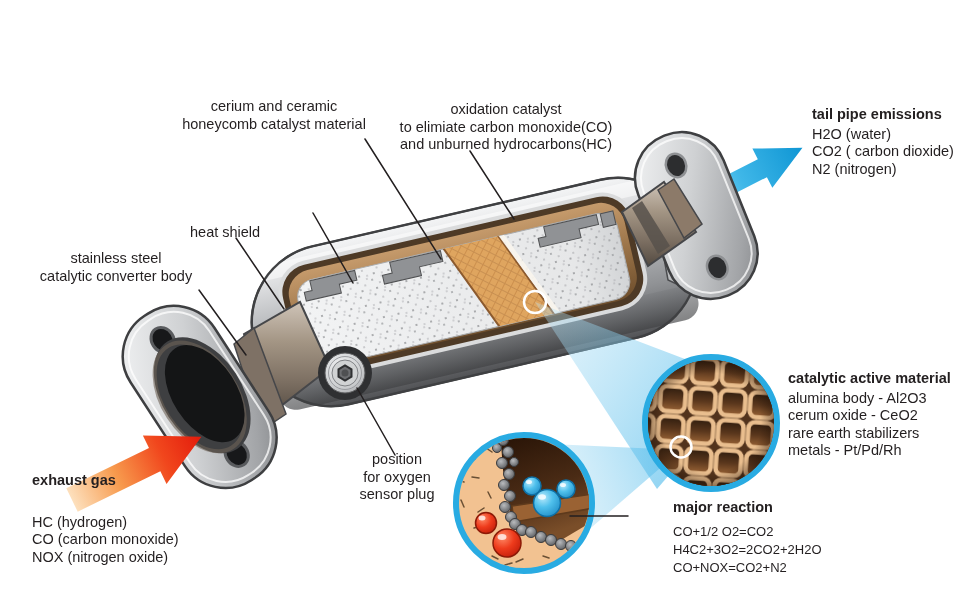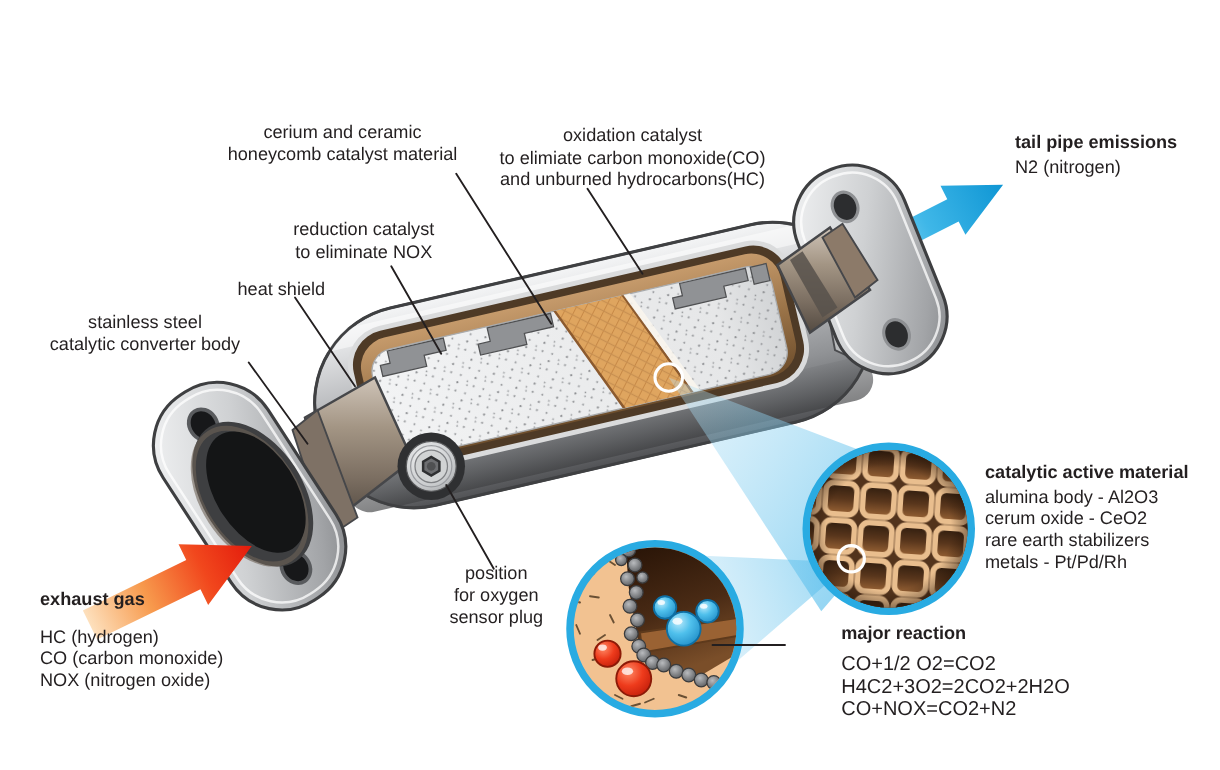--- a/index.html
+++ b/index.html
@@ -5,22 +5,22 @@
   html,body{margin:0;padding:0;background:#fff;}
   #stage{position:relative;width:976px;height:604px;background:#ffffff;overflow:hidden;
          font-family:"Liberation Sans", sans-serif;color:#231F20;}
   #art{position:absolute;left:0;top:0;}
   .label{position:absolute;font-size:14.5px;line-height:17.5px;color:#231F20;z-index:2;}
   .label span{display:block;}
   .center{text-align:center;}
   .bold{font-weight:bold;}
   .mb2{margin-bottom:2px;}
   .mb6{margin-bottom:6px;}
-  .mb8{margin-bottom:12px;}
-  .eq{font-size:16px;line-height:18px;}
+  .mb8{margin-bottom:24px;}
+  .eq{font-size:13px;line-height:18px;}
   .nowrap{white-space:nowrap;}
 </style>
 </head>
 <body>
 
 <div id="stage">
 
 <svg id="art" width="976" height="616" viewBox="0 0 976 616">
   <defs>
     <linearGradient id="shellGrad" x1="0" y1="0" x2="0" y2="1">
@@ -298,27 +298,25 @@
   </div>
 
   <div class="label center" style="left:390px;top:101px;width:232px;">
     <span>oxidation catalyst</span>
     <span>to elimiate carbon monoxide(CO)</span>
     <span>and unburned hydrocarbons(HC)</span>
   </div>
 
   <div class="label" style="left:812px;top:106px;width:160px;">
     <span class="bold mb2">tail pipe emissions</span>
+    <span>H2O (water)</span>
+    <span>CO2 ( carbon dioxide)</span>
     <span>N2 (nitrogen)</span>
   </div>
 
-  <div class="label center" style="left:226px;top:176px;width:130px;">
-    <span>reduction catalyst</span>
-    <span>to eliminate NOX</span>
-  </div>
 
   <div class="label nowrap" style="left:190px;top:224px;">
     <span>heat shield</span>
   </div>
 
   <div class="label center" style="left:28px;top:250px;width:176px;">
     <span>stainless steel</span>
     <span>catalytic converter body</span>
   </div>
 

